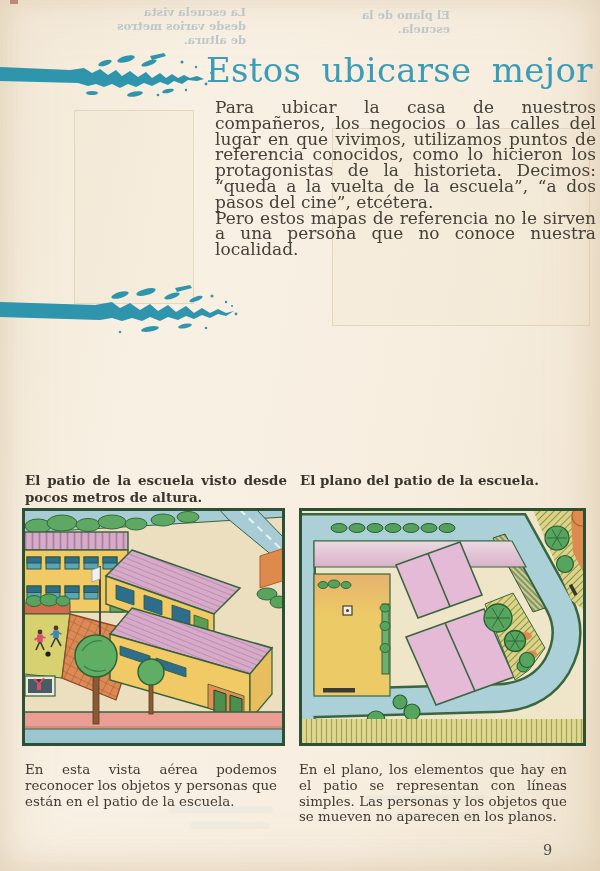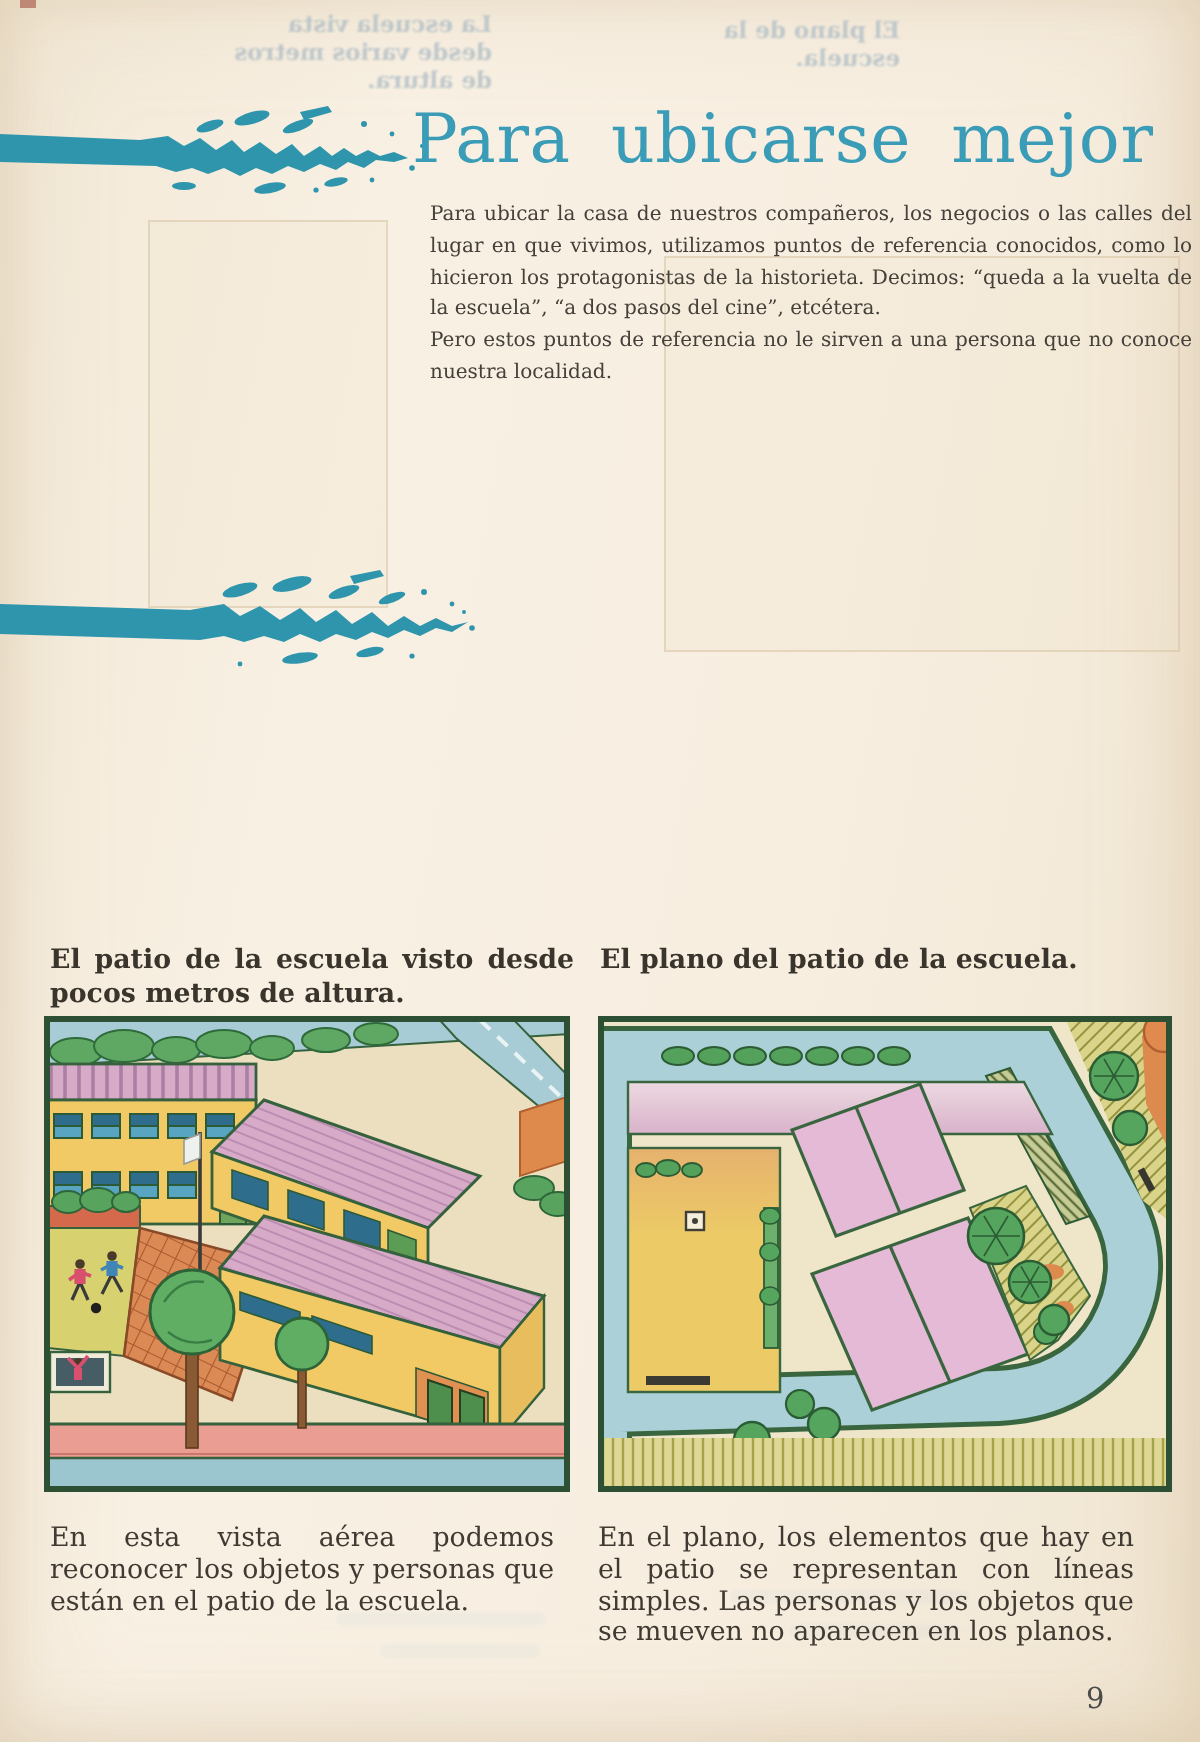--- a/index.html
+++ b/index.html
@@ -15,21 +15,21 @@
   .ghost-text{position:absolute;font-weight:700;font-size:11.5px;line-height:14px;color:#b5c1c7;
     transform:scaleX(-1);opacity:.85;filter:blur(.4px);}
   .ghost-bar{position:absolute;background:#c9d4d8;opacity:.15;border-radius:3px;filter:blur(.6px);height:7px;}
   .corner-mark{position:absolute;left:10px;top:0;width:8px;height:4px;background:#9c4434;opacity:.55;}
   h1.title{position:absolute;left:206px;top:50px;margin:0;font-weight:400;
     font-size:34px;line-height:40px;color:#3a9cb6;word-spacing:9px;letter-spacing:.3px;}
   .title2{position:absolute;left:212px;top:289px;margin:0;font-weight:400;
     font-size:31px;line-height:39px;color:#3a9cb6;word-spacing:8px;}
   .title2 span{display:block;}
   .text-col{position:absolute;left:215px;width:381px;color:#45403a;
-    font-size:10px;line-height:15.8px;text-align:justify;}
+    font-size:17px;line-height:15.8px;text-align:justify;}
   .text-col p{margin:0;}
   .bw{font-weight:700;letter-spacing:1.2px;color:#332f29;}
   .cap-bold{position:absolute;font-weight:700;font-size:13.4px;line-height:16.5px;
     color:#39342c;text-align:justify;}
   .cap{position:absolute;font-size:13.4px;line-height:15.8px;color:#403a32;text-align:justify;}
   .fig{position:absolute;}
   .pagenum{position:absolute;left:543px;top:842px;font-size:14.5px;color:#4c4c4c;}
   .brush{position:absolute;}
 </style>
 </head>
@@ -59,25 +59,25 @@
       <path d="M150 6 l14 -3 2 3 -14 4 z"></path>
       <circle cx="182" cy="12" r="1.5"></circle>
         <circle cx="196" cy="17" r="1.2"></circle>
       <circle cx="206" cy="34" r="1.4"></circle>
         <circle cx="211" cy="23" r="1"></circle>
       <circle cx="158" cy="45" r="1.3"></circle>
         <circle cx="186" cy="40" r="1.2"></circle>
     </g>
   </svg>
 
-  <h1 class="title">Para ubicarse mejor</h1>
+  <h1 class="title">Estos ubicarse mejor</h1>
 
   <div class="text-col" style="top:100px;">
     <p>Para ubicar la casa de nuestros compañeros, los negocios o las calles del lugar en que vivimos, utilizamos puntos de referencia conocidos, como lo hicieron los protagonistas de la historieta. Decimos: “queda a la vuelta de la escuela”, “a dos pasos del cine”, etcétera.</p>
-    <p>Pero estos puntos de referencia no le sirven a una persona que no conoce nuestra localidad.</p>
+    <p>Pero estos mapas de referencia no le sirven a una persona que no conoce nuestra localidad.</p>
   </div>
 
   <svg class="brush" style="left:0;top:284px;" width="245" height="58" viewBox="0 0 245 58">
     <g fill="#2e95ad">
       <path d="M0 18 L95 21 112 18 120 24 130 19 140 26 150 20 158 27 168 21 176 28 186 22 194 29 202 24 210 29 218 25 226 29 234 27 226 32 218 30 210 34 202 31 194 35 186 32 178 36 168 33 160 37 150 33 142 37 132 34 122 37 112 34 100 36 0 33 Z"></path>
       <ellipse cx="120" cy="11" rx="9" ry="3" transform="rotate(-16 120 11)"></ellipse>
       <ellipse cx="146" cy="8" rx="10" ry="3.2" transform="rotate(-14 146 8)"></ellipse>
       <ellipse cx="172" cy="12" rx="8" ry="2.6" transform="rotate(-18 172 12)"></ellipse>
       <ellipse cx="196" cy="15" rx="7" ry="2.2" transform="rotate(-20 196 15)"></ellipse>
       <ellipse cx="150" cy="45" rx="9" ry="2.6" transform="rotate(-9 150 45)"></ellipse>

